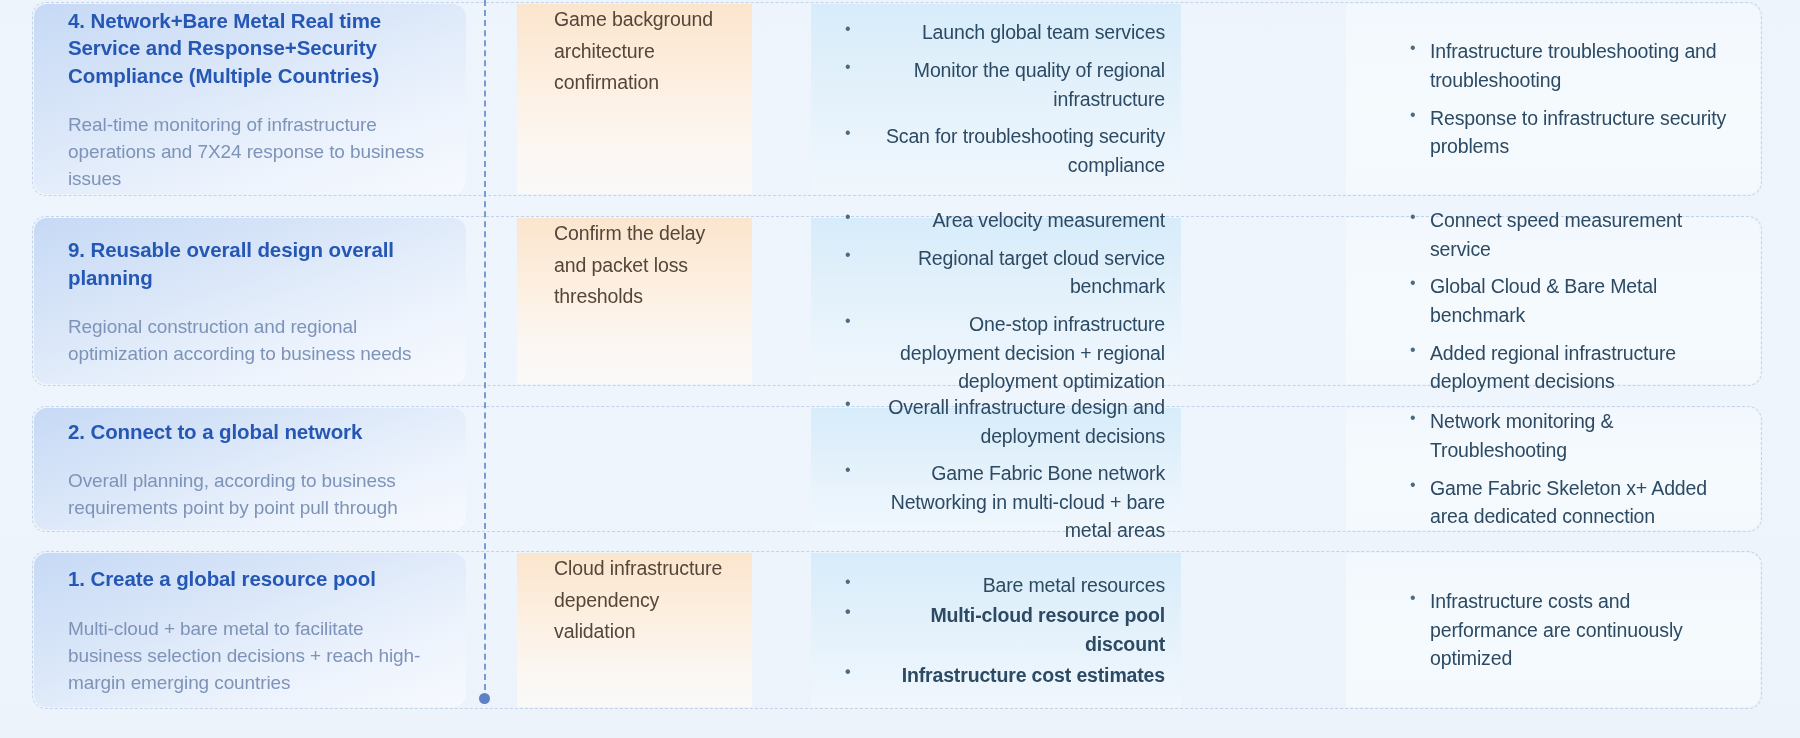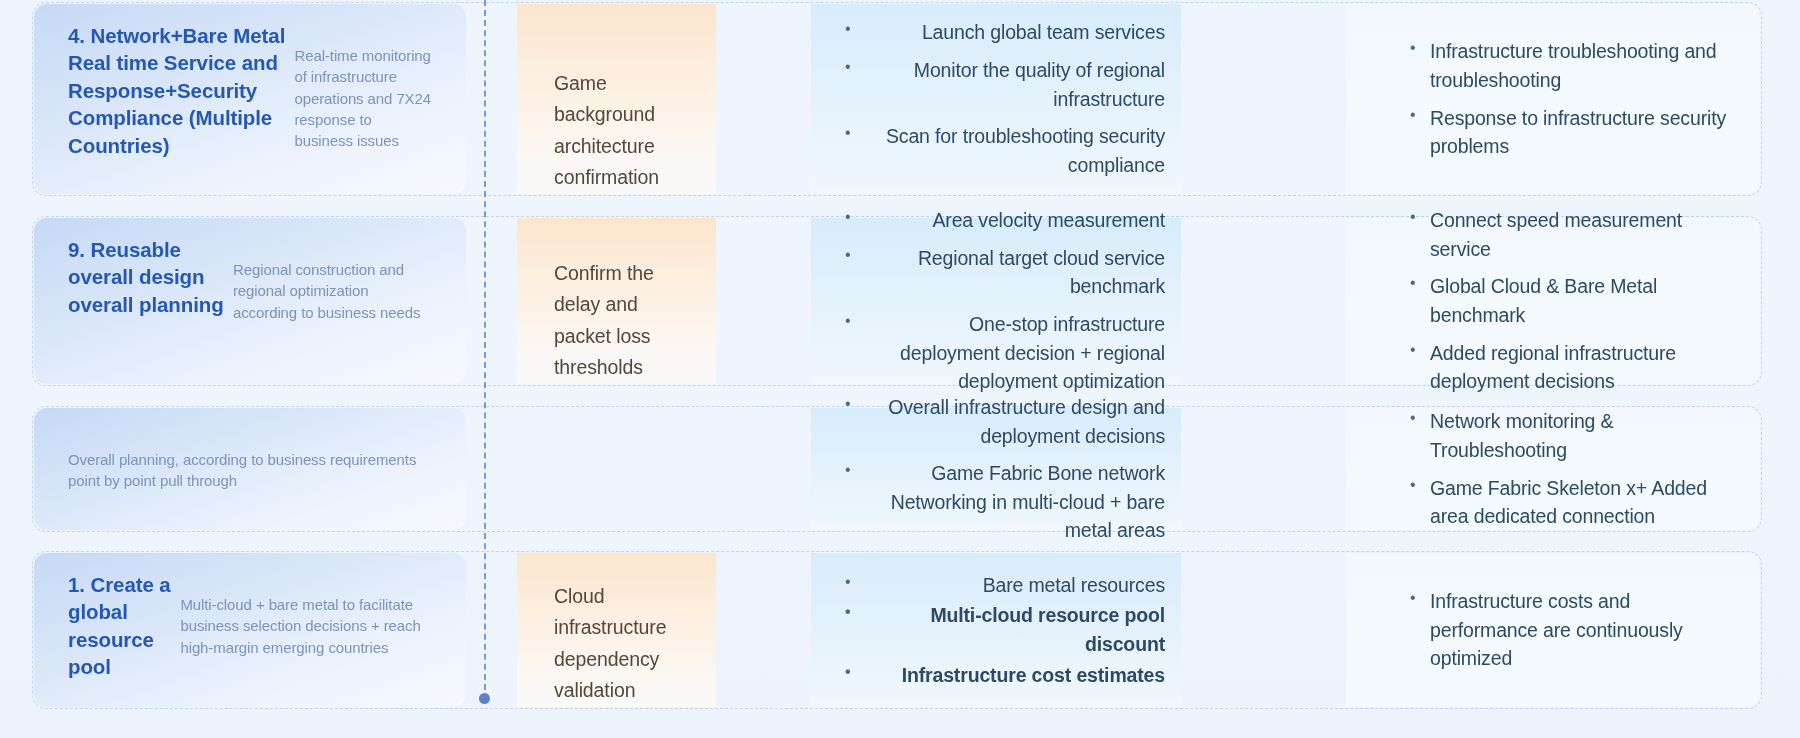--- a/index.html
+++ b/index.html
@@ -62,50 +62,50 @@
   .col-stage {
     position: absolute;
     left: 1px;
     top: 1px;
     bottom: 1px;
     width: 432px;
     border-radius: 13px;
     background: linear-gradient(160deg, #c6d9f5 0%, #dce8f9 42%, #eef4fd 75%, #f6f9fe 100%);
     padding: 18px 34px 16px 34px;
     display: flex;
-    flex-direction: row;
+    flex-direction: column;
     justify-content: center;
     z-index: 3;
   }
   .stage-title {
     color: #2557b5;
     font-weight: bold;
     font-size: 20.5px;
     line-height: 1.34;
     letter-spacing: -0.1px;
   }
   .stage-sub {
     color: #7d93b8;
-    font-size: 15px;
+    font-size: 19px;
     line-height: 1.42;
     margin-top: 23px;
     letter-spacing: -0.1px;
   }
 
   
   .col-confirm {
     position: absolute;
     left: 484px;
     top: 1px;
     bottom: 1px;
-    width: 199px;
+    width: 235px;
     background: linear-gradient(180deg, #fbe5cd 0%, #fdefe0 40%, #fbf7f3 78%, #f9f9f8 100%);
     padding: 0 26px 0 37px;
     display: flex;
-    align-items: flex-end;
+    align-items: flex-start;
     z-index: 3;
   }
   .confirm-text {
     color: #55463a;
     font-size: 19.5px;
     line-height: 1.62;
     letter-spacing: -0.1px;
   }
 
   
@@ -207,20 +207,21 @@
       <ul class="bullets">
         <li>Connect speed measurement service</li>
         <li>Global Cloud &amp; Bare Metal benchmark</li>
         <li>Added regional infrastructure deployment decisions</li>
       </ul>
     </div>
   </div>
 
   <div class="row row-2">
     <div class="col-stage">
+      <div class="stage-title">2. Connect to a global network</div>
       <div class="stage-sub">Overall planning, according to business requirements point by point pull through</div>
     </div>
     <div class="col-service">
       <ul class="bullets">
         <li>Overall infrastructure design and deployment decisions</li>
         <li>Game Fabric Bone network Networking in multi-cloud + bare metal areas</li>
       </ul>
     </div>
     <div class="col-value">
       <ul class="bullets">

